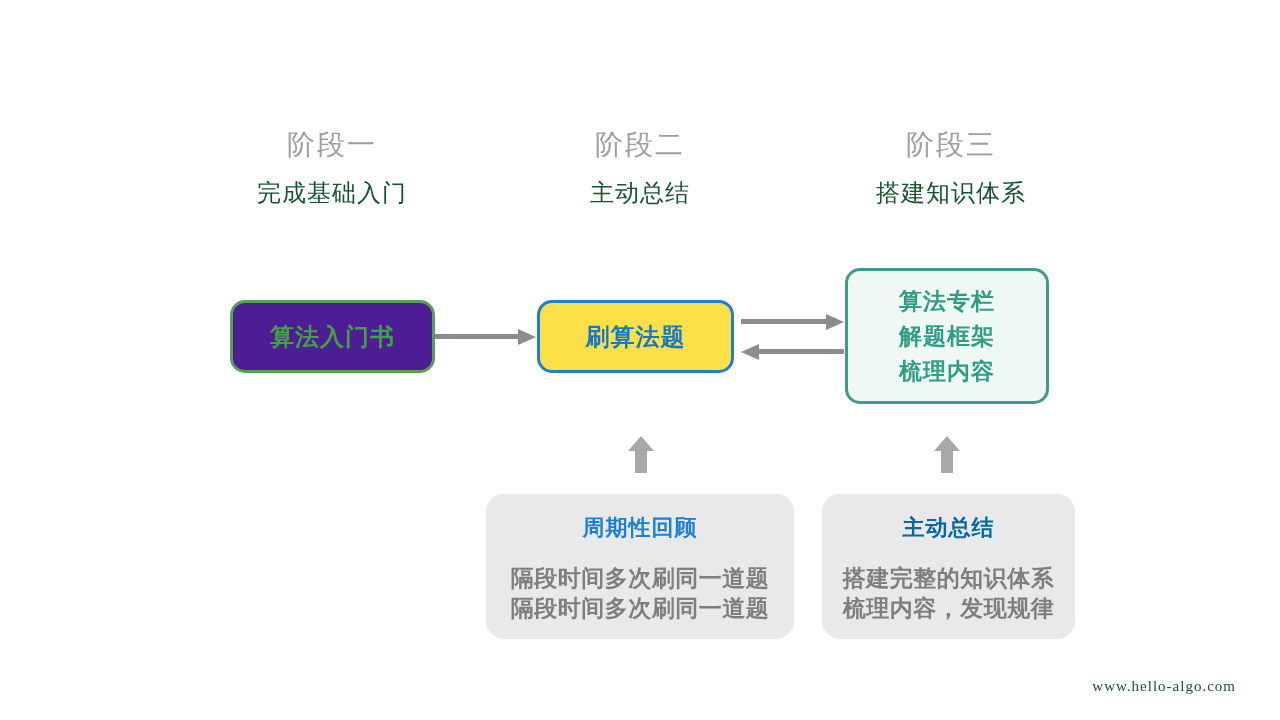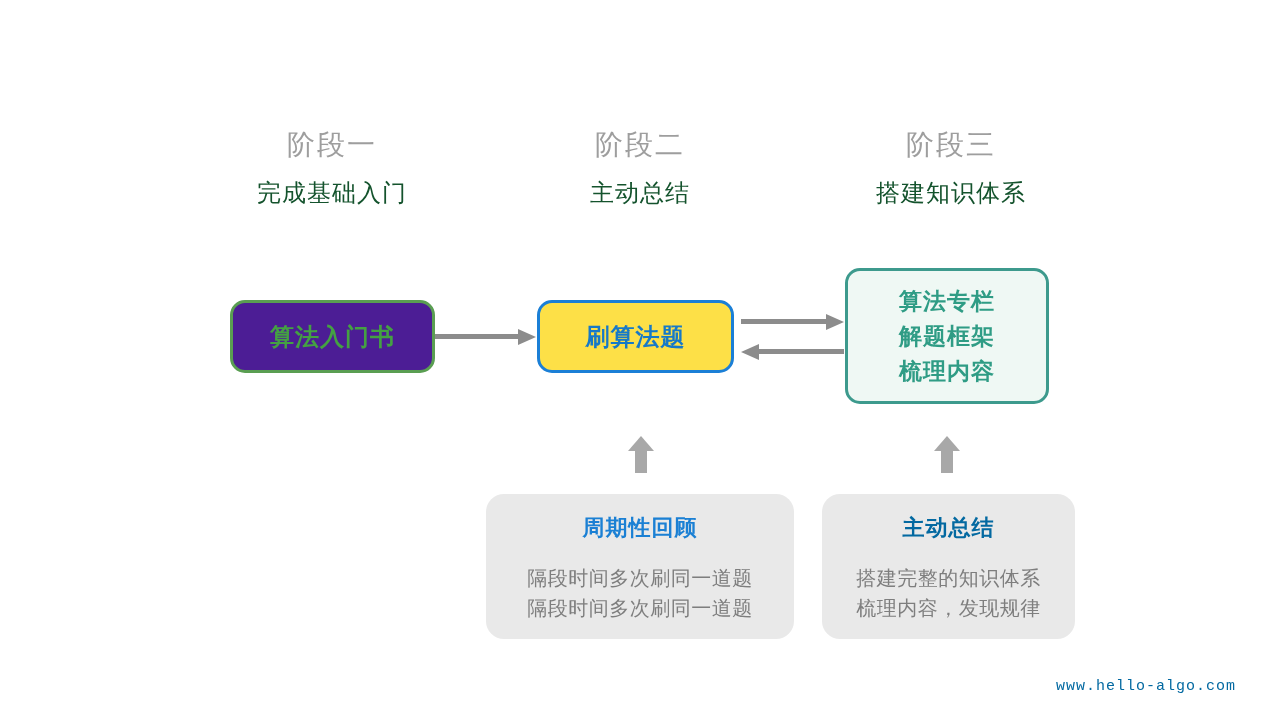--- a/index.html
+++ b/index.html
@@ -45,24 +45,24 @@
   #uparrow-1{left:628px;top:436px;}
   #uparrow-2{left:934px;top:436px;}
   
   .note{position:absolute;top:494px;height:145px;border-radius:18px;background:#E9E9E9;
         display:flex;flex-direction:column;align-items:center;box-sizing:border-box;}
   #note-review{left:486px;width:308px;}
   #note-summary{left:822px;width:253px;}
   .note-title{margin-top:22px;font-size:22px;line-height:24px;font-weight:bold;letter-spacing:1px;}
   #note-review .note-title{color:#1B80D4;}
   #note-summary .note-title{color:#0369a1;}
-  .note-body{margin-top:23px;font-size:20px;line-height:30px;color:#7E7E7E;text-align:center;letter-spacing:0.5px;}
+  .note-body{margin-top:23px;font-size:23px;line-height:30px;color:#7E7E7E;text-align:center;letter-spacing:0.5px;font-weight:bold;}
   
-  #watermark{position:absolute;right:44px;top:678px;font-family:Liberation Mono, monospace;
-      font-size:15px;color:#0369a1;letter-spacing:1px;margin-left:20px;}
+  #watermark{position:absolute;right:44px;top:678px;font-family:Liberation Serif, serif;
+      font-size:15px;color:#14532d;letter-spacing:1px;margin-left:20px;}
 </style>
 </head>
 <body>
 
 <div id="canvas">
 
   <div class="stage" id="stage-1">
     <div class="stage-label">阶段一</div>
     <div class="stage-subtitle">完成基础入门</div>
   </div>

